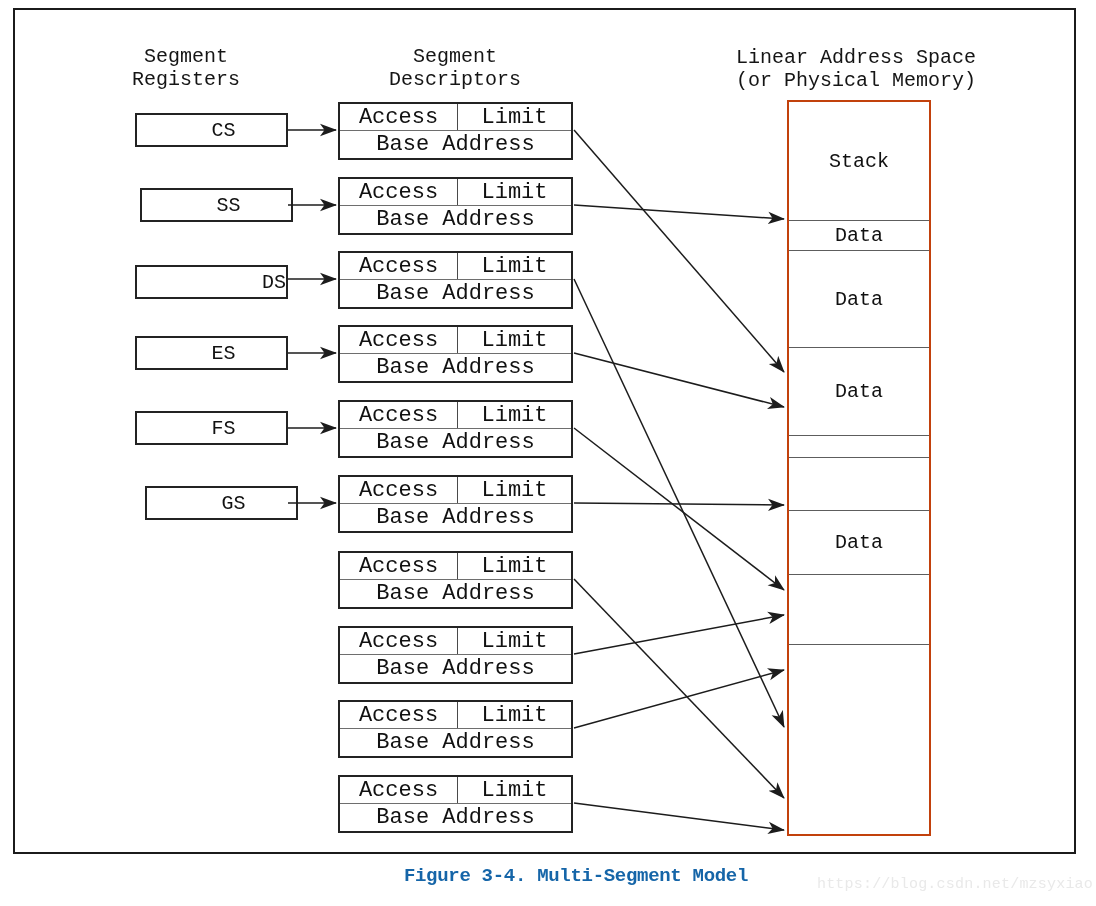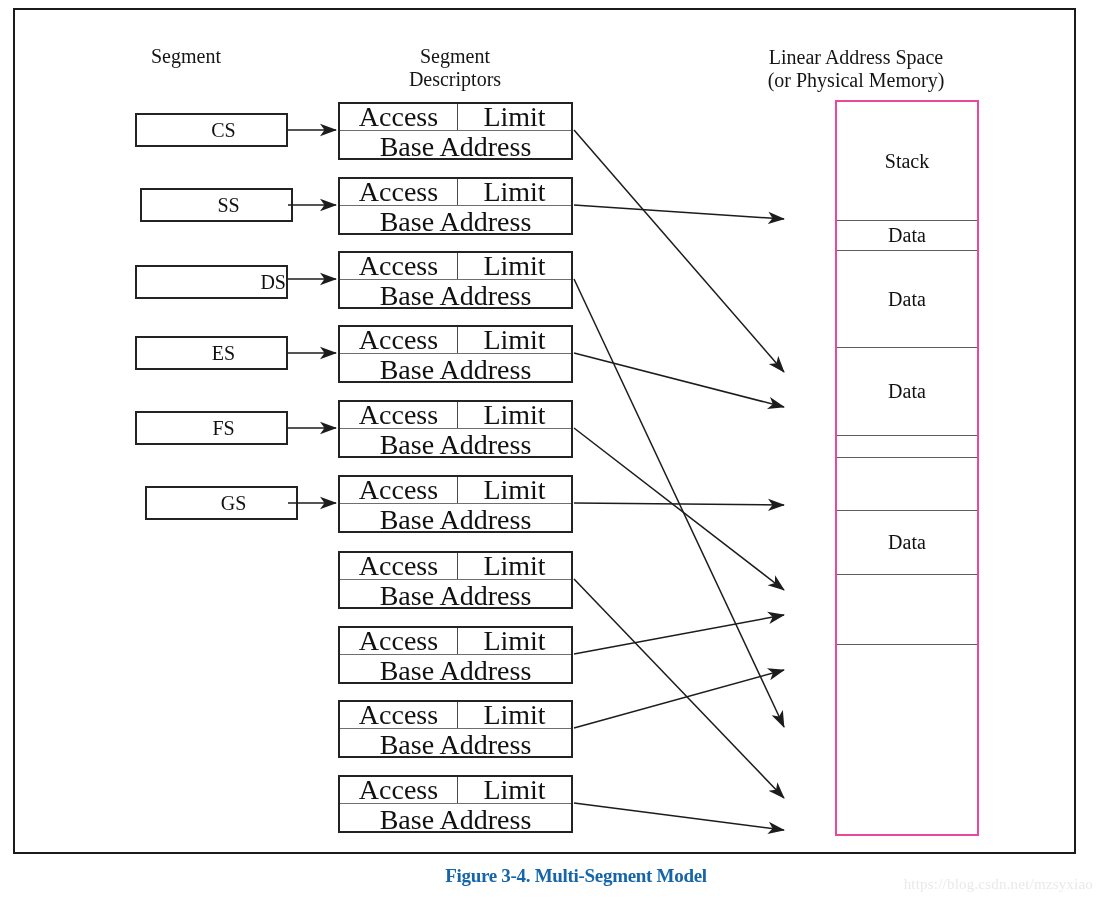--- a/index.html
+++ b/index.html
@@ -1,52 +1,52 @@
 <!DOCTYPE html>
 <html><head>
 <meta charset="utf-8">
 <style>
   html,body{margin:0;padding:0;background:#fff;}
   #canvas{
     position:relative;width:1096px;height:906px;background:#fff;overflow:hidden;
-    font-family:Liberation Serif, serif;color:#111;
+    font-family:Liberation Mono, monospace;color:#111;
   }
   #frame{
     position:absolute;left:13px;top:8px;width:1063px;height:846px;
     border:2.5px solid #1b1b1b;box-sizing:border-box;background:#fff;
   }
   .col-header{
     position:absolute;text-align:center;font-size:20px;line-height:23px;color:#151515;
   }
   .reg-box{
     position:absolute;width:153px;height:34px;border:2px solid #232323;
     box-sizing:border-box;background:#fff;display:flex;align-items:center;justify-content:center;
     font-size:20px;
     padding-left:24px;
   }
   .desc-box{
     position:absolute;width:235px;height:58px;border:2px solid #232323;
     box-sizing:border-box;background:#fff;display:flex;flex-direction:column;
-    font-size:28px;
+    font-size:22px;
   }
   .desc-row1{
     display:flex;height:26px;border-bottom:1.5px solid #6e6e6e;box-sizing:content-box;
   }
   .desc-cell-access{
     width:117px;border-right:1.5px solid #4a4a4a;display:flex;align-items:center;justify-content:center;
   }
   .desc-cell-limit{
     flex:1;display:flex;align-items:center;justify-content:center;
   }
   .desc-row2{
     flex:1;display:flex;align-items:center;justify-content:center;
   }
   #membox{
     position:absolute;left:787px;top:100px;width:144px;height:736px;
-    border:2px solid #ec4899;box-sizing:border-box;background:#fff;margin-left:48px;
+    border:2px solid #c2410c;box-sizing:border-box;background:#fff;
   }
   .mem-seg{
     box-sizing:border-box;border-bottom:1.5px solid #5d5d5d;
     display:flex;align-items:center;justify-content:center;font-size:20px;
   }
   .mem-seg:last-child{border-bottom:none;}
   #arrows{position:absolute;left:0;top:0;pointer-events:none;}
   #caption{
     position:absolute;left:0;top:865px;width:1096px;text-align:center;
     font-size:19px;font-weight:bold;letter-spacing:-0.3px;color:#1565A8;padding-left:28px;
@@ -56,20 +56,21 @@
   }
 </style>
 </head>
 <body>
 
 <div id="canvas">
   <div id="frame"></div>
 
   <div class="col-header" style="left:86px;top:45px;width:200px;">
     <div>Segment</div>
+    <div>Registers</div>
   </div>
 
   <div class="col-header" style="left:355px;top:45px;width:200px;">
     <div>Segment</div>
     <div>Descriptors</div>
   </div>
 
   <div class="col-header" style="left:716px;top:46px;width:280px;">
     <div>Linear Address Space</div>
     <div>(or Physical Memory)</div>

